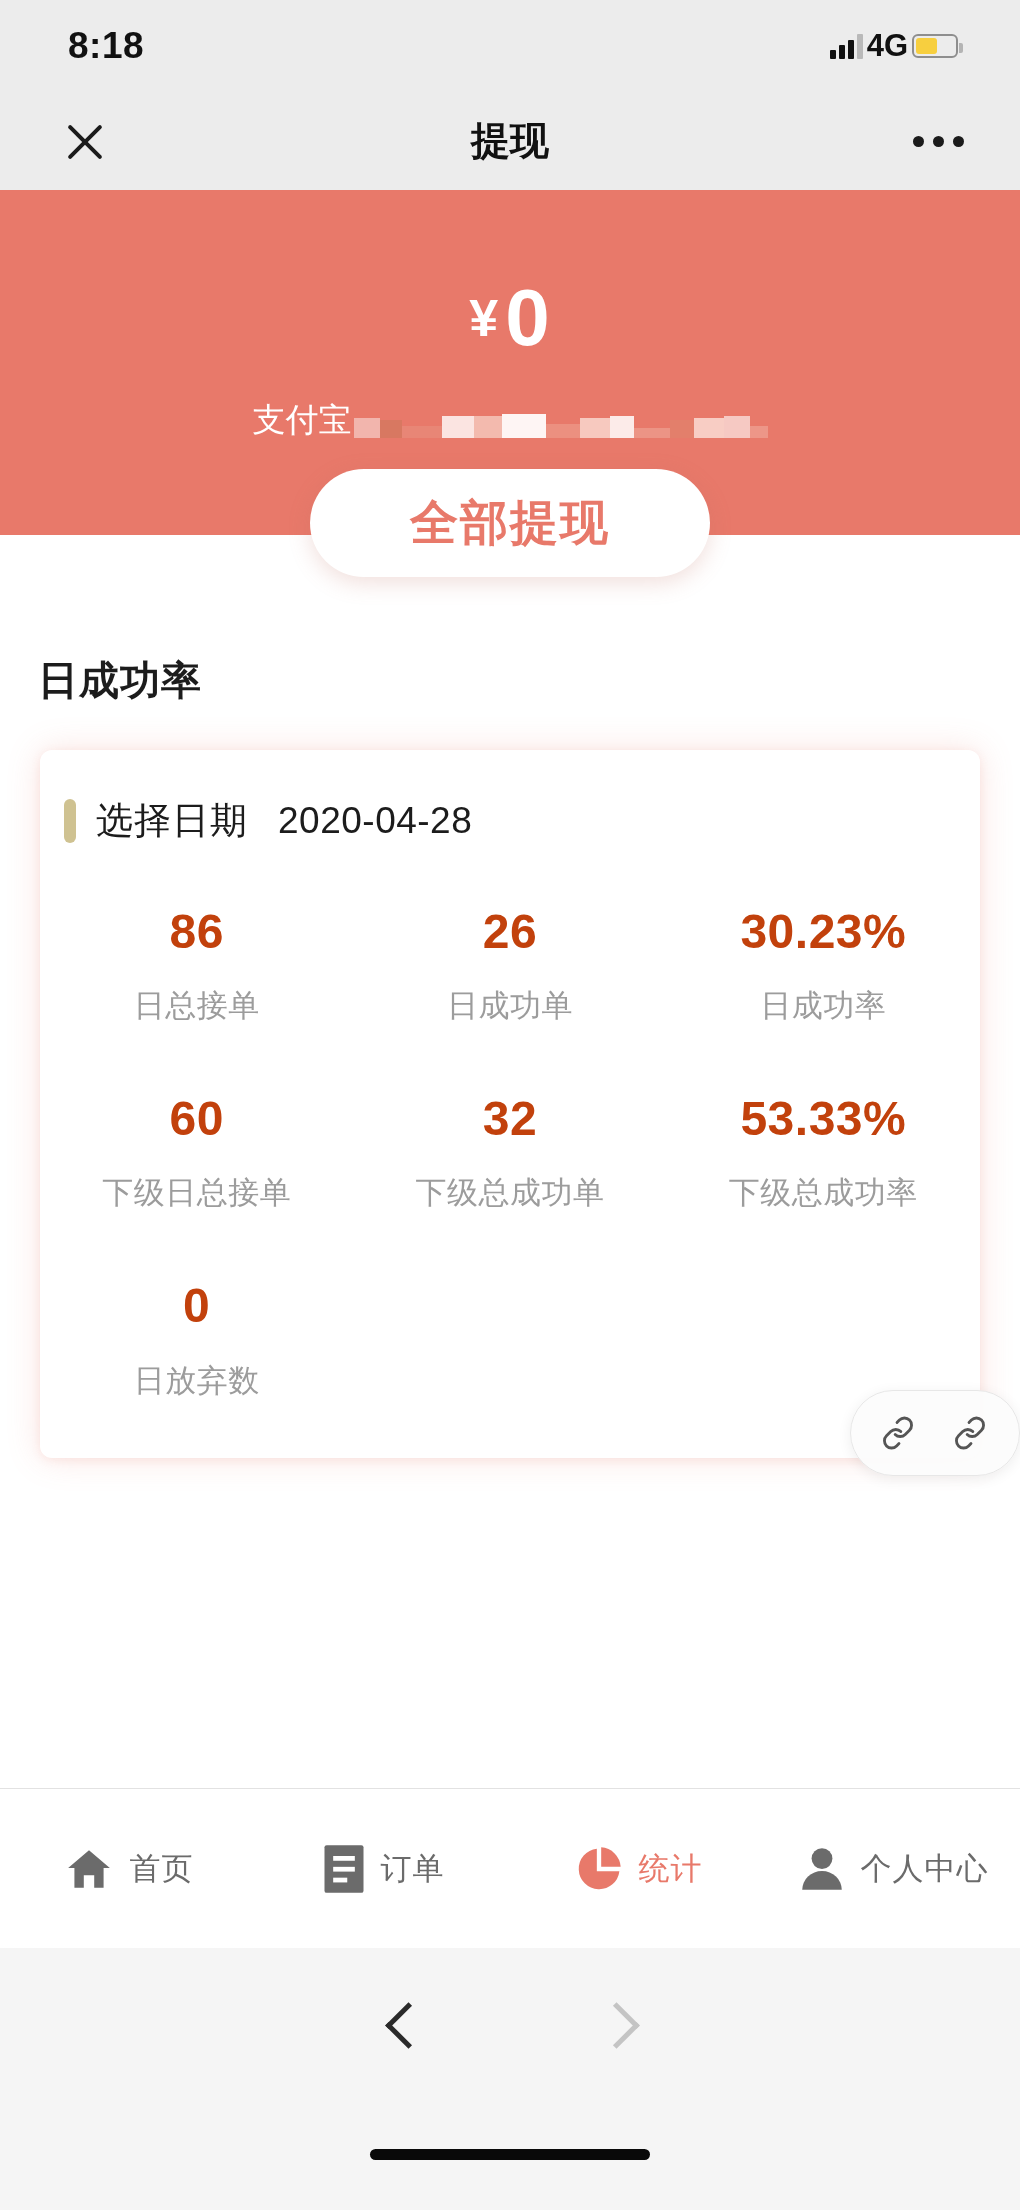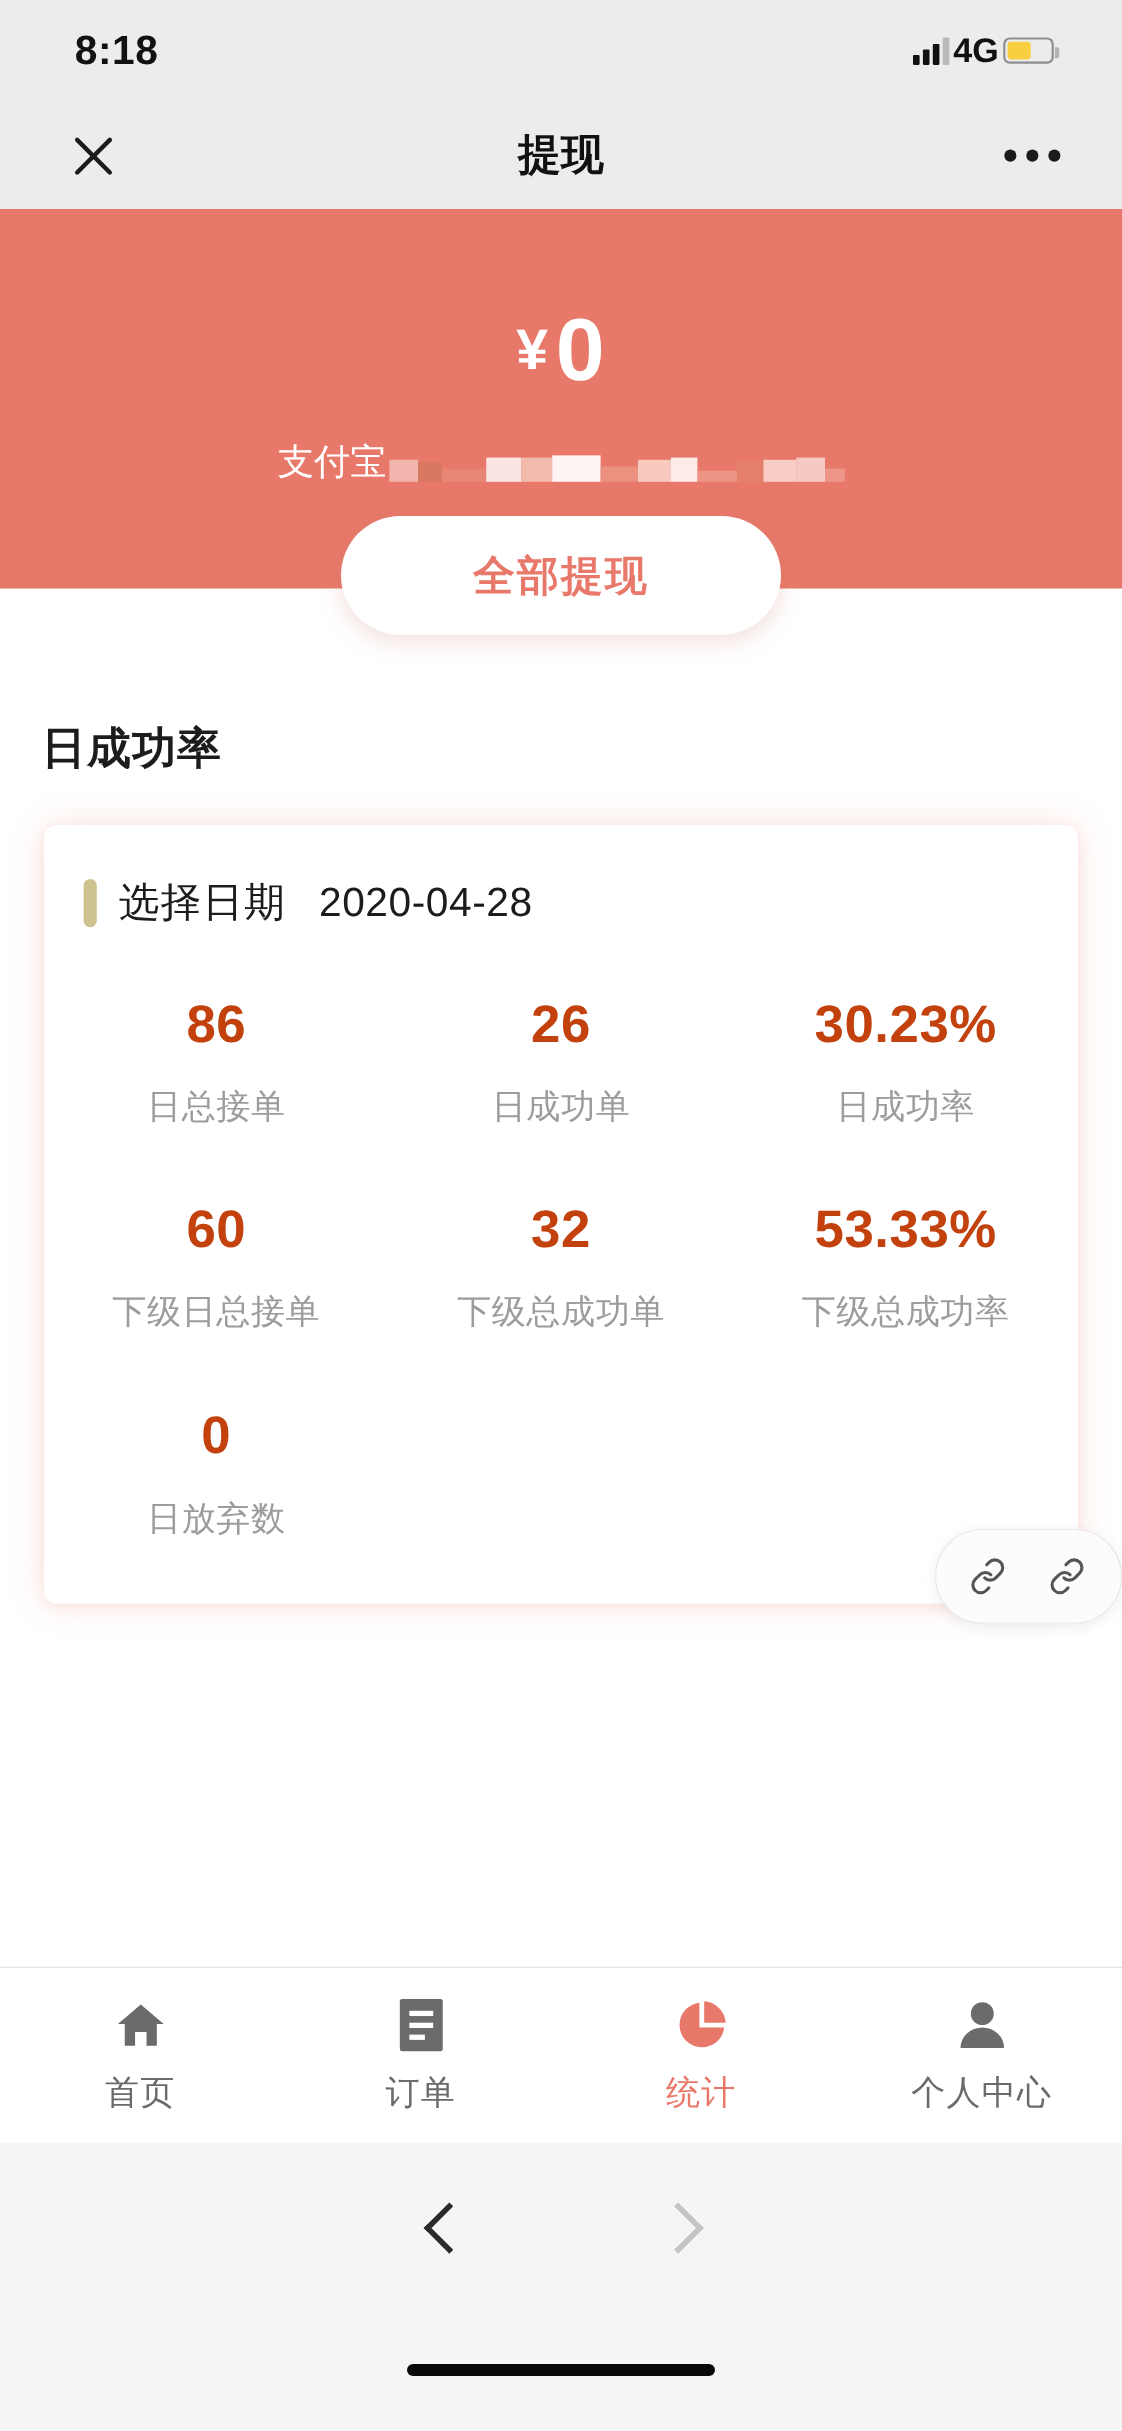--- a/index.html
+++ b/index.html
@@ -172,21 +172,21 @@
     left:50%;
     transform:translateX(-50%);
     bottom:-42px;
     width:400px;
     height:108px;
     background:#ffffff;
     border-radius:54px;
     display:flex;
     align-items:center;
     justify-content:center;
-    font-size:38px;
+    font-size:48px;
     font-weight:700;
     color:#e8796a;
     box-shadow:0 6px 22px rgba(190,110,95,.22);
     cursor:pointer;
     letter-spacing:2px;
   }
 
   
   .section-title {
     margin:118px 0 0 38px;
@@ -203,21 +203,21 @@
   }
   .card {
     background:#ffffff;
     border-radius:12px;
     box-shadow:0 0 34px rgba(232,121,106,.20), 0 2px 10px rgba(232,121,106,.12);
     padding:46px 0 56px 0;
   }
   .date-row {
     display:flex;
     align-items:center;
-    padding-left:36px;
+    padding-left:24px;
     margin-bottom:58px;
   }
   .date-accent {
     width:12px; height:44px;
     background:#cfc291;
     border-radius:6px;
     margin-right:20px;
   }
   .date-label {
     font-size:37px;
@@ -286,21 +286,21 @@
     left:0; right:0;
     bottom:262px;
     height:160px;
     background:#ffffff;
     border-top:1.5px solid #e2e2e2;
     display:flex;
   }
   .tab {
     flex:1 1 0;
     display:flex;
-    flex-direction:column;
+    flex-direction:row;
     align-items:center;
     justify-content:center;
     gap:14px;
     cursor:pointer;
   }
   .tab-icon { height:54px; display:flex; align-items:center; justify-content:center; }
   .tab-icon svg { display:block; }
   .tab-label {
     font-size:31px;
     color:#6b6b6b;

